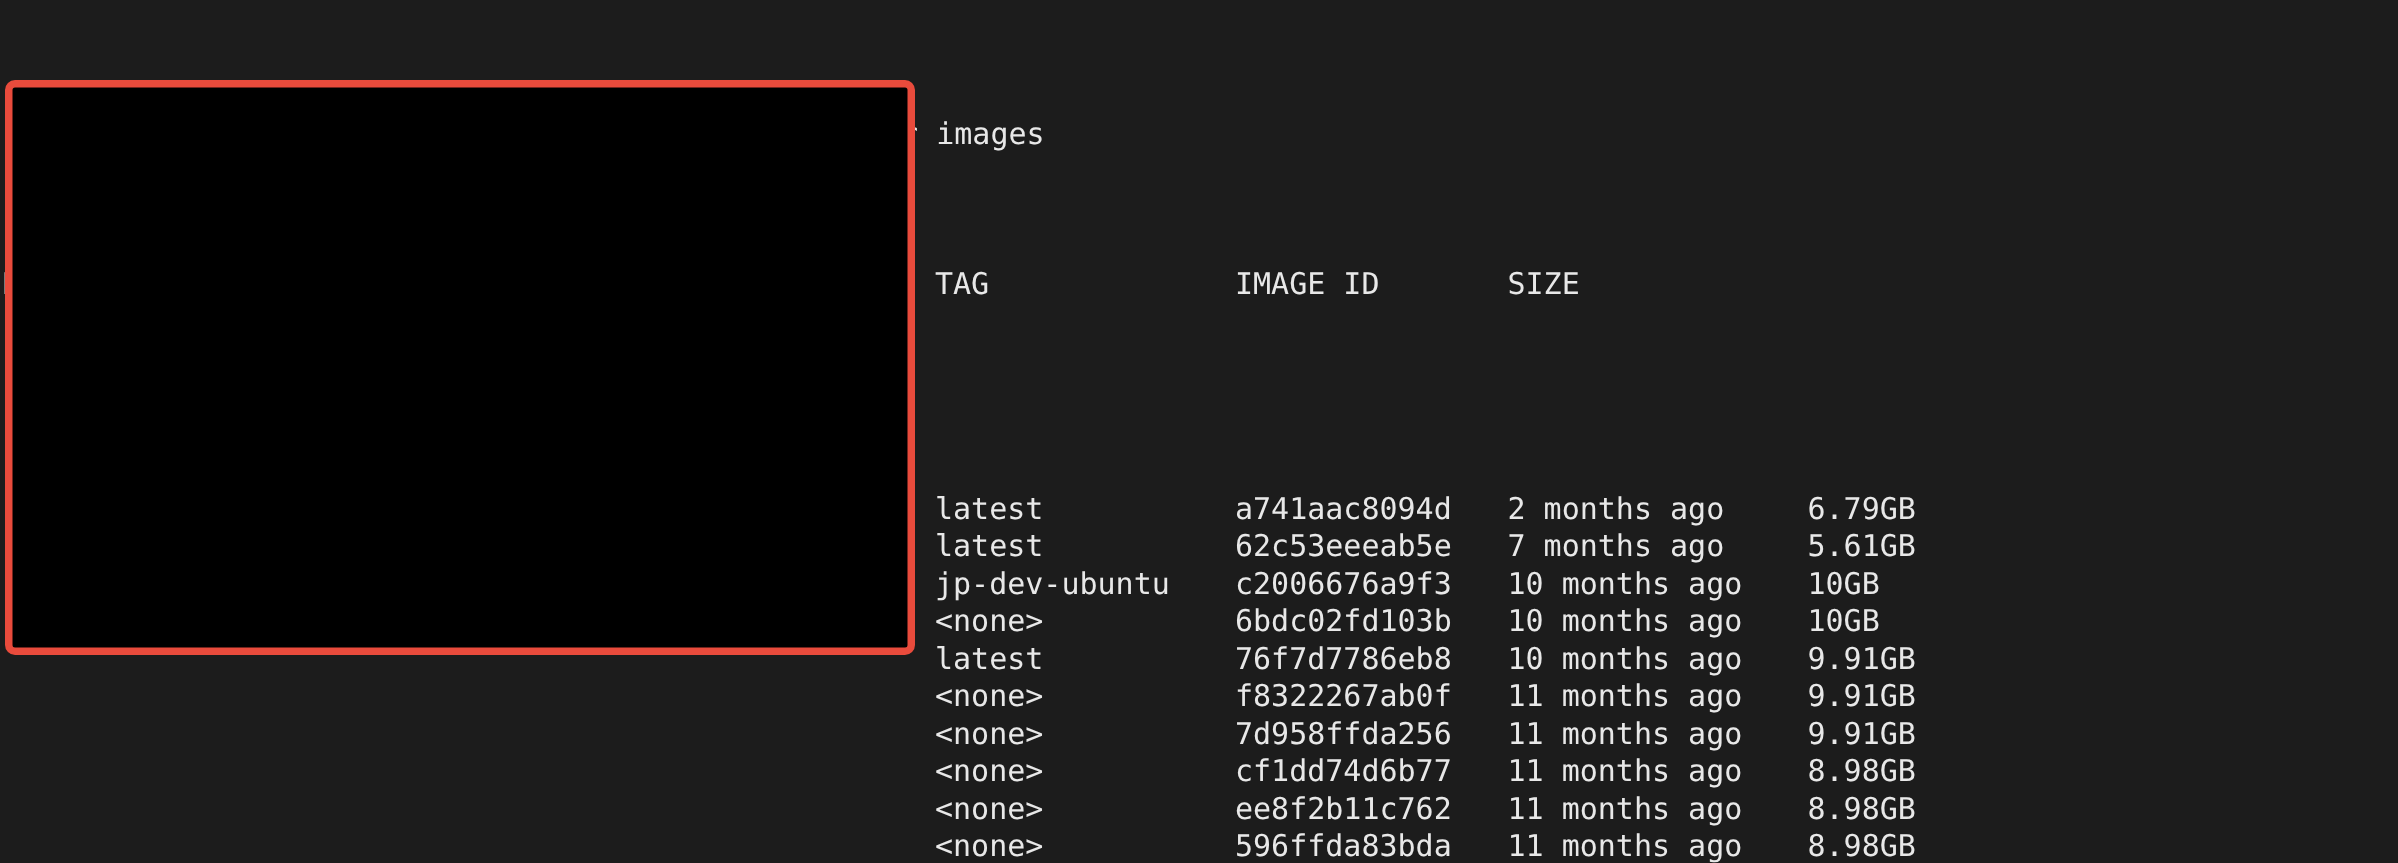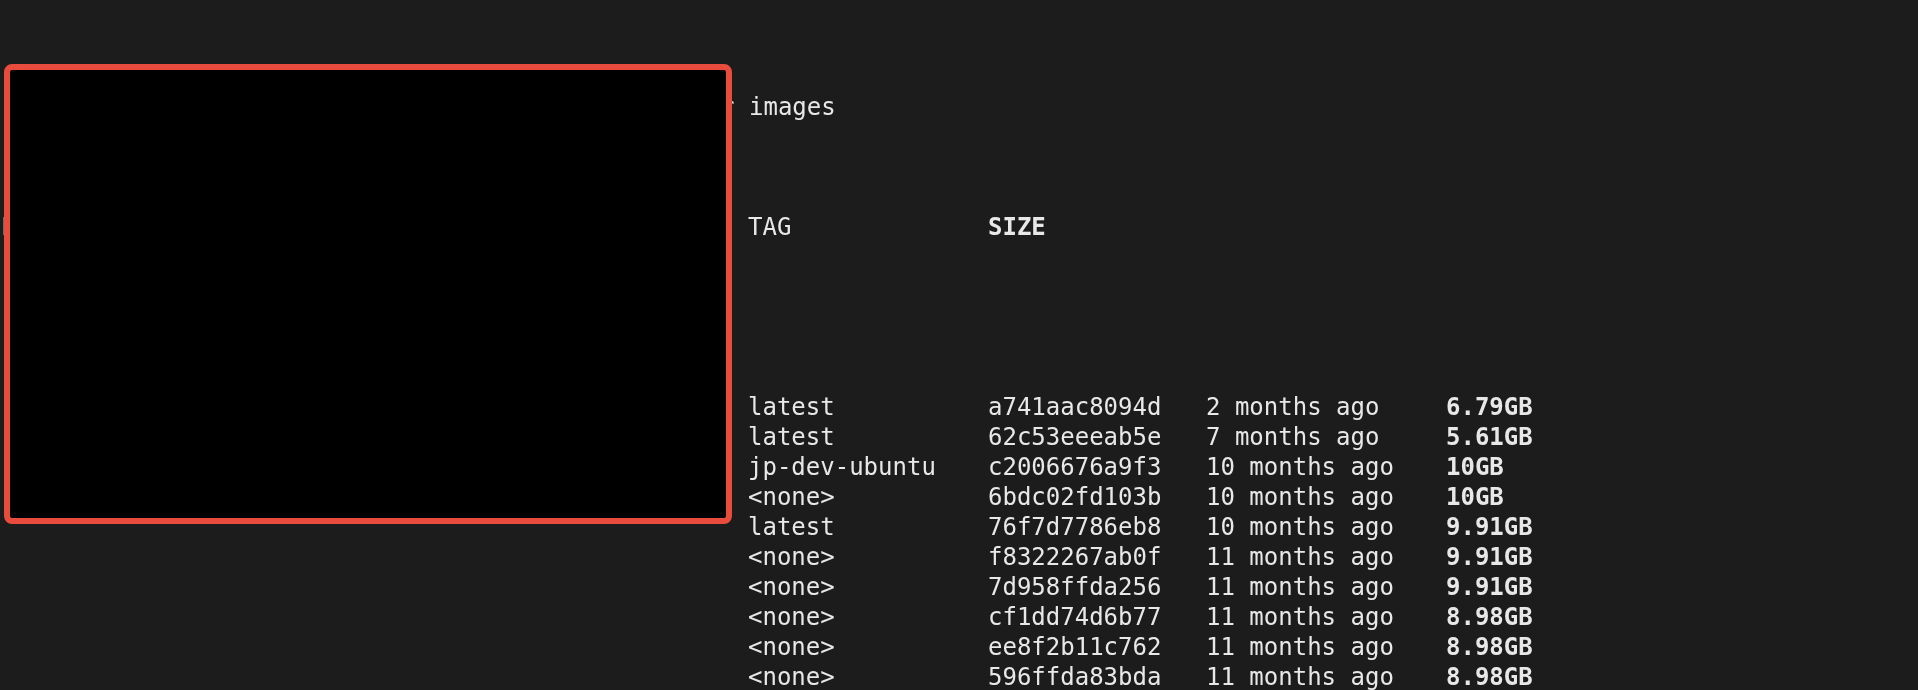--- a/index.html
+++ b/index.html
@@ -69,38 +69,38 @@
       width: 218px;
       white-space: pre;
     }
     .col-created {
       width: 240px;
       white-space: pre;
     }
     .col-size {
       width: 140px;
       white-space: pre;
-      font-weight: bold;
     }
   </style>
 </head>
 <body>
 
 <div class="terminal">
 
   <div class="prompt-line">
     <span class="prompt-pre">(base) [</span>
     <span class="redacted-prompt"></span>
     <span class="prompt-pre"> ~]$ </span>
     <span class="prompt-pre">docker images</span>
   </div>
 
   <div class="table-header">
     <span class="col-repo">REPOSITORY</span>
     <span class="col-tag">TAG</span>
+    <span class="col-image-id">IMAGE ID</span>
     <span class="col-size">SIZE</span>
   </div>
 
   <div class="redacted-block"></div>
 
   <div id="rows-container"><div class="table-row"><span class="col-repo"></span><span class="col-tag">latest</span><span class="col-image-id">a741aac8094d</span><span class="col-created">2 months ago</span><span class="col-size">6.79GB</span></div><div class="table-row"><span class="col-repo"></span><span class="col-tag">latest</span><span class="col-image-id">62c53eeeab5e</span><span class="col-created">7 months ago</span><span class="col-size">5.61GB</span></div><div class="table-row"><span class="col-repo"></span><span class="col-tag">jp-dev-ubuntu</span><span class="col-image-id">c2006676a9f3</span><span class="col-created">10 months ago</span><span class="col-size">10GB</span></div><div class="table-row"><span class="col-repo"></span><span class="col-tag">&lt;none&gt;</span><span class="col-image-id">6bdc02fd103b</span><span class="col-created">10 months ago</span><span class="col-size">10GB</span></div><div class="table-row"><span class="col-repo"></span><span class="col-tag">latest</span><span class="col-image-id">76f7d7786eb8</span><span class="col-created">10 months ago</span><span class="col-size">9.91GB</span></div><div class="table-row"><span class="col-repo"></span><span class="col-tag">&lt;none&gt;</span><span class="col-image-id">f8322267ab0f</span><span class="col-created">11 months ago</span><span class="col-size">9.91GB</span></div><div class="table-row"><span class="col-repo"></span><span class="col-tag">&lt;none&gt;</span><span class="col-image-id">7d958ffda256</span><span class="col-created">11 months ago</span><span class="col-size">9.91GB</span></div><div class="table-row"><span class="col-repo"></span><span class="col-tag">&lt;none&gt;</span><span class="col-image-id">cf1dd74d6b77</span><span class="col-created">11 months ago</span><span class="col-size">8.98GB</span></div><div class="table-row"><span class="col-repo"></span><span class="col-tag">&lt;none&gt;</span><span class="col-image-id">ee8f2b11c762</span><span class="col-created">11 months ago</span><span class="col-size">8.98GB</span></div><div class="table-row"><span class="col-repo"></span><span class="col-tag">&lt;none&gt;</span><span class="col-image-id">596ffda83bda</span><span class="col-created">11 months ago</span><span class="col-size">8.98GB</span></div></div>
 
 </div>
 
 </body></html>

